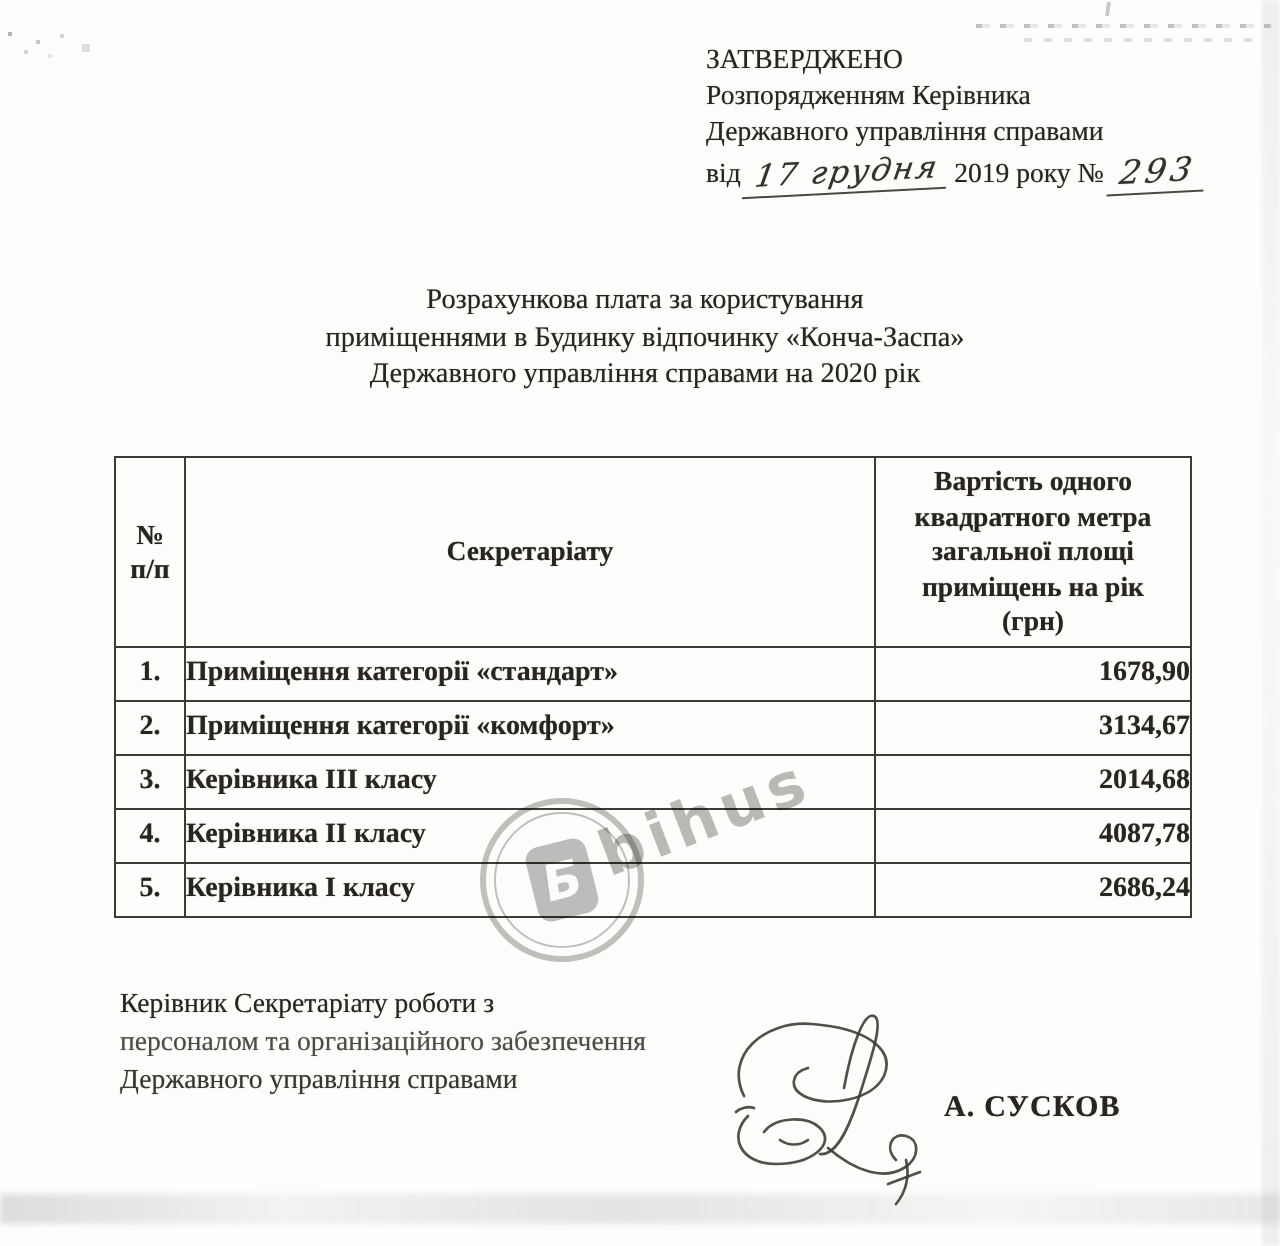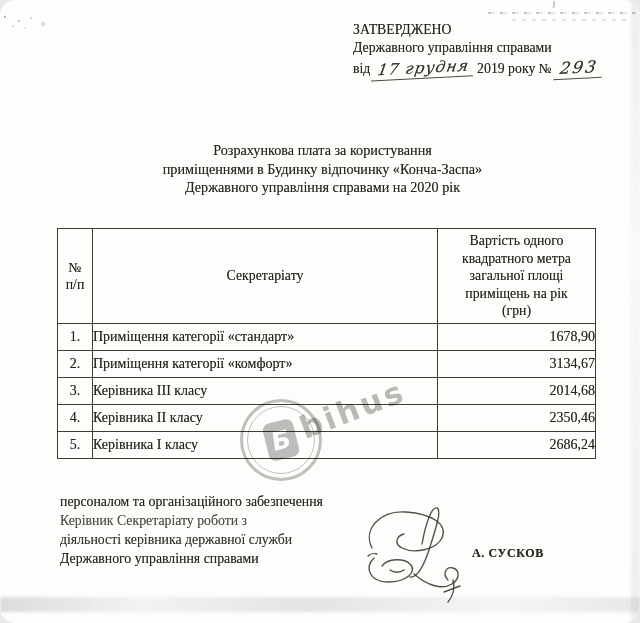--- a/index.html
+++ b/index.html
@@ -1,21 +1,20 @@
 <!DOCTYPE html>
 <html><head>
 <meta charset="utf-8">
 <style>
   html,body{margin:0;padding:0;background:#e9e9e9;}
   .page{
     position:relative; width:640px; height:623px; overflow:hidden;
     background:#fdfdfc; color:#28251f;
     font-family:"Liberation Serif", serif;
     text-shadow:0 0 .5px rgba(50,45,35,.55);
-    border-radius:15px;
   }
   .abs{position:absolute;}
 
   
   .speckles{left:4px; top:16px; width:2px; height:2px; background:rgba(90,90,90,.45);
     box-shadow:14px 4px 0 rgba(90,90,90,.32), 26px 1px 0 rgba(90,90,90,.25),
                38px 7px 0 1px rgba(90,90,90,.18), 8px 9px 0 rgba(90,90,90,.25), 20px 11px 0 rgba(90,90,90,.15);}
   .dash-row-1{left:488px; top:12px; width:148px; height:2px;
     background:repeating-linear-gradient(90deg, rgba(100,100,100,.38) 0 3px, rgba(100,100,100,.14) 3px 7px, transparent 7px 12px);}
   .dash-row-2{left:512px; top:19px; width:120px; height:2px; opacity:.55;
@@ -37,21 +36,21 @@
     border-bottom:1.3px solid #4c483f; margin:0 3px;
   }
   .hand.num{font-size:16.5px; letter-spacing:2px;}
 
   
   .doc-title{left:0; top:141px; width:645px; text-align:center; font-size:14.2px; line-height:18.6px;}
 
   
   table.rates{left:57px; top:228px; width:538px; border-collapse:collapse; table-layout:fixed;
     font-size:14px;}
-  table.rates th, table.rates td{border:1.6px solid #3e3a34; font-weight:normal; padding:0;}
+  table.rates th, table.rates td{border:1.6px solid #3e3a34; font-weight:bold; padding:0;}
   table.rates th{font-size:13.8px; line-height:17.5px; height:94px; vertical-align:middle;}
   .pre{white-space:pre-line;}
   col.c-num{width:35px;} col.c-name{width:345px;} col.c-price{width:158px;}
   td.c-num{text-align:center; height:26px;}
   td.c-name{padding-left:9px;}
   td.c-price{text-align:right;}
   th{text-align:center;}
 
   
   .wm{mix-blend-mode:multiply; pointer-events:none;}
@@ -64,36 +63,37 @@
   .wm-tile span{font-family:"DejaVu Sans", sans-serif; font-weight:bold; font-size:25px;
     color:#fdfdfc; transform:skewX(-6deg); text-shadow:none;}
   .wm-text{left:301px; top:411px; transform:rotate(-21deg); transform-origin:0 50%;
     font-family:"DejaVu Sans", sans-serif; font-weight:bold; font-size:31px;
     letter-spacing:3px; color:#8f8d89; opacity:.6; text-shadow:none;}
 
   
   .signoff{left:60px; top:492px; font-size:13.8px; line-height:19px; white-space:nowrap;}
   .signoff div:nth-child(2){opacity:.82;}
   .signoff div:nth-child(3){opacity:.92;}
-  .signer{left:472px; top:546px; font-size:12px; font-weight:bold; letter-spacing:.6px; white-space:nowrap;}
+  .signer{left:472px; top:546px; font-size:15px; font-weight:bold; letter-spacing:.6px; white-space:nowrap;}
   svg.signature{left:356px; top:498px;}
   svg.signature path{stroke:#3b3832; stroke-width:1.35; fill:none; stroke-linecap:round; opacity:.88;}
 </style>
 </head>
 <body>
 
 <div class="page">
 
   <div class="abs speckles"></div>
   <div class="abs dash-row-1"></div>
   <div class="abs dash-row-2"></div>
   <div class="abs tick-mark"></div>
 
   <div class="abs approval">
     <div>ЗАТВЕРДЖЕНО</div>
+    <div>Розпорядженням Керівника</div>
     <div>Державного управління справами</div>
     <div class="date-line">
       <span>від</span><span class="hand">17 грудня</span><span>2019 року №</span><span class="hand num">293</span>
     </div>
   </div>
 
   <div class="abs doc-title">
     <div>Розрахункова плата за користування</div>
     <div>приміщеннями в Будинку відпочинку «Конча-Заспа»</div>
     <div>Державного управління справами на 2020 рік</div>
@@ -129,41 +129,40 @@
         <td class="c-price">3134,67</td>
       </tr>
       <tr>
         <td class="c-num">3.</td>
         <td class="c-name">Керівника III класу</td>
         <td class="c-price">2014,68</td>
       </tr>
       <tr>
         <td class="c-num">4.</td>
         <td class="c-name">Керівника II класу</td>
-        <td class="c-price">2350,46</td>
+        <td class="c-price">4087,78</td>
       </tr>
       <tr>
         <td class="c-num">5.</td>
         <td class="c-name">Керівника I класу</td>
         <td class="c-price">2686,24</td>
       </tr>
     </tbody>
   </table>
 
   <div class="abs wm wm-circle">
     <div class="wm-tile">
       <span>Б</span>
     </div>
   </div>
   <div class="abs wm wm-text">bihus</div>
 
   <div class="abs signoff">
+    <div>Керівник Секретаріату роботи з</div>
     <div>персоналом та організаційного забезпечення</div>
-    <div>Керівник Секретаріату роботи з</div>
-    <div>діяльності керівника державної служби</div>
     <div>Державного управління справами</div>
   </div>
 
   <svg class="abs signature" width="122" height="108" viewBox="0 0 122 108">
     <path d="M16 50 C6 30, 26 12, 50 14 C76 16, 92 26, 86 40 C80 52, 58 56, 46 50 C38 46, 40 38, 48 36"></path>
     <path d="M66 46 C70 24, 76 8, 81 10 C86 12, 80 30, 73 52 C67 70, 61 80, 54 79"></path>
     <path d="M18 60 C8 70, 14 84, 32 84 C50 84, 62 74, 54 66 C48 60, 32 60, 26 68"></path>
     <path d="M34 72 C38 75, 44 75, 48 72"></path>
     <path d="M12 58 C14 56, 18 55, 21 56"></path>
     <path d="M58 76 C72 88, 86 92, 96 86 C104 81, 104 72, 97 70 C90 68, 86 76, 92 82"></path>

